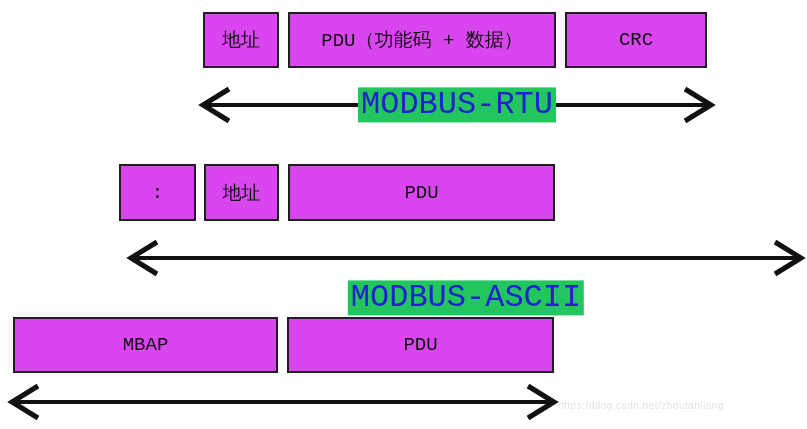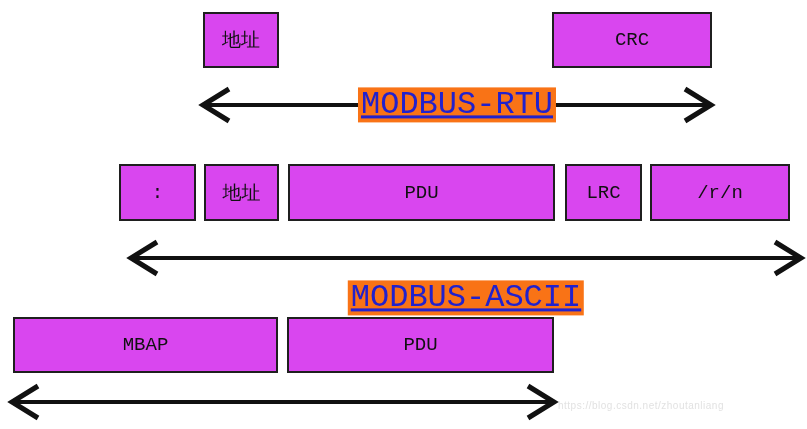--- a/index.html
+++ b/index.html
@@ -9,50 +9,48 @@
   }
   .fbox{
     position:absolute;box-sizing:border-box;
     background:#d946ef;border:2px solid #1f1f1f;
     display:flex;align-items:center;justify-content:center;
     font-size:19px;color:#111;white-space:nowrap;
   }
   .arrow{position:absolute;z-index:1;}
   .span-label{
     position:absolute;transform:translate(-50%,-50%);
-    background:#f97316;color:#2121cd;font-size:32px;line-height:1.1;
+    background:#22c55e;color:#2121cd;font-size:32px;line-height:1.1;
     padding:0 3px;z-index:2;white-space:nowrap;
     font-family:"Liberation Mono","DejaVu Sans Mono",monospace;
-    text-decoration:underline;
   }
   .watermark{
     position:absolute;color:#e2e2e2;font-size:10px;letter-spacing:0.5px;
     font-family:"Liberation Sans","DejaVu Sans",sans-serif;z-index:0;
   }
 </style>
 </head>
 <body>
 
 <div class="canvas">
 
   <div class="fbox" style="left:203px;top:12px;width:76px;height:56px;">地址</div>
-  <div class="fbox" style="left:552px;top:12px;width:160px;height:56px;">CRC</div>
+  <div class="fbox" style="left:288px;top:12px;width:268px;height:56px;">PDU（功能码 + 数据）</div>
+  <div class="fbox" style="left:565px;top:12px;width:142px;height:56px;">CRC</div>
 
   <svg class="arrow" style="left:196px;top:85px;" width="522" height="40" viewBox="0 0 522 40">
     <line x1="7" y1="20" x2="515" y2="20" stroke="#111111" stroke-width="4"></line>
     <polyline points="33,4 7,20 33,36" fill="none" stroke="#111111" stroke-width="5"></polyline>
     <polyline points="489,4 515,20 489,36" fill="none" stroke="#111111" stroke-width="5"></polyline>
   </svg>
   <div class="span-label" style="left:457px;top:105px;">MODBUS-RTU</div>
 
   <div class="fbox" style="left:119px;top:164px;width:77px;height:57px;">:</div>
   <div class="fbox" style="left:204px;top:164px;width:75px;height:57px;">地址</div>
   <div class="fbox" style="left:288px;top:164px;width:267px;height:57px;">PDU</div>
-  <div class="fbox" style="left:565px;top:164px;width:77px;height:57px;">LRC</div>
-  <div class="fbox" style="left:650px;top:164px;width:140px;height:57px;">/r/n</div>
 
   <svg class="arrow" style="left:124px;top:238px;" width="684" height="40" viewBox="0 0 684 40">
     <line x1="7" y1="20" x2="677" y2="20" stroke="#111111" stroke-width="4"></line>
     <polyline points="33,4 7,20 33,36" fill="none" stroke="#111111" stroke-width="5"></polyline>
     <polyline points="651,4 677,20 651,36" fill="none" stroke="#111111" stroke-width="5"></polyline>
   </svg>
   <div class="span-label" style="left:466px;top:258px;margin-top:40px;">MODBUS-ASCII</div>
 
   <div class="fbox" style="left:13px;top:317px;width:265px;height:56px;">MBAP</div>
   <div class="fbox" style="left:287px;top:317px;width:267px;height:56px;">PDU</div>

